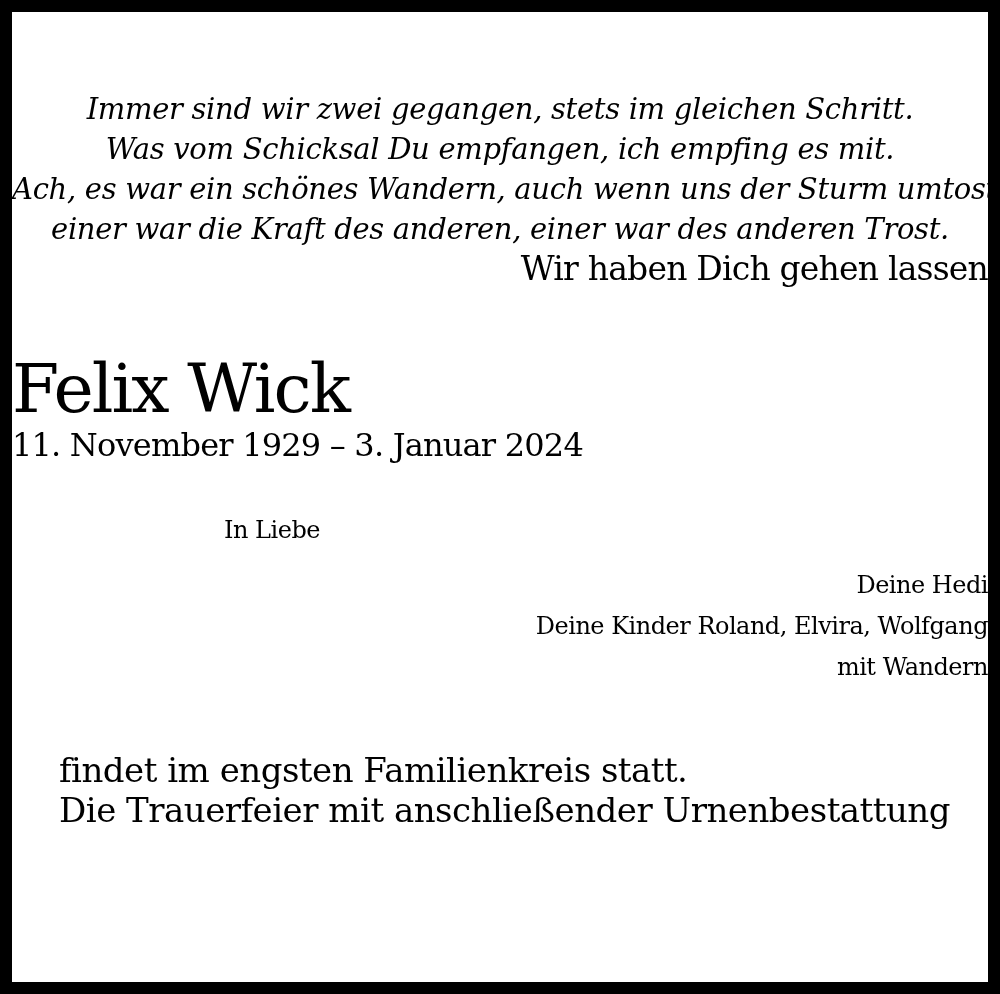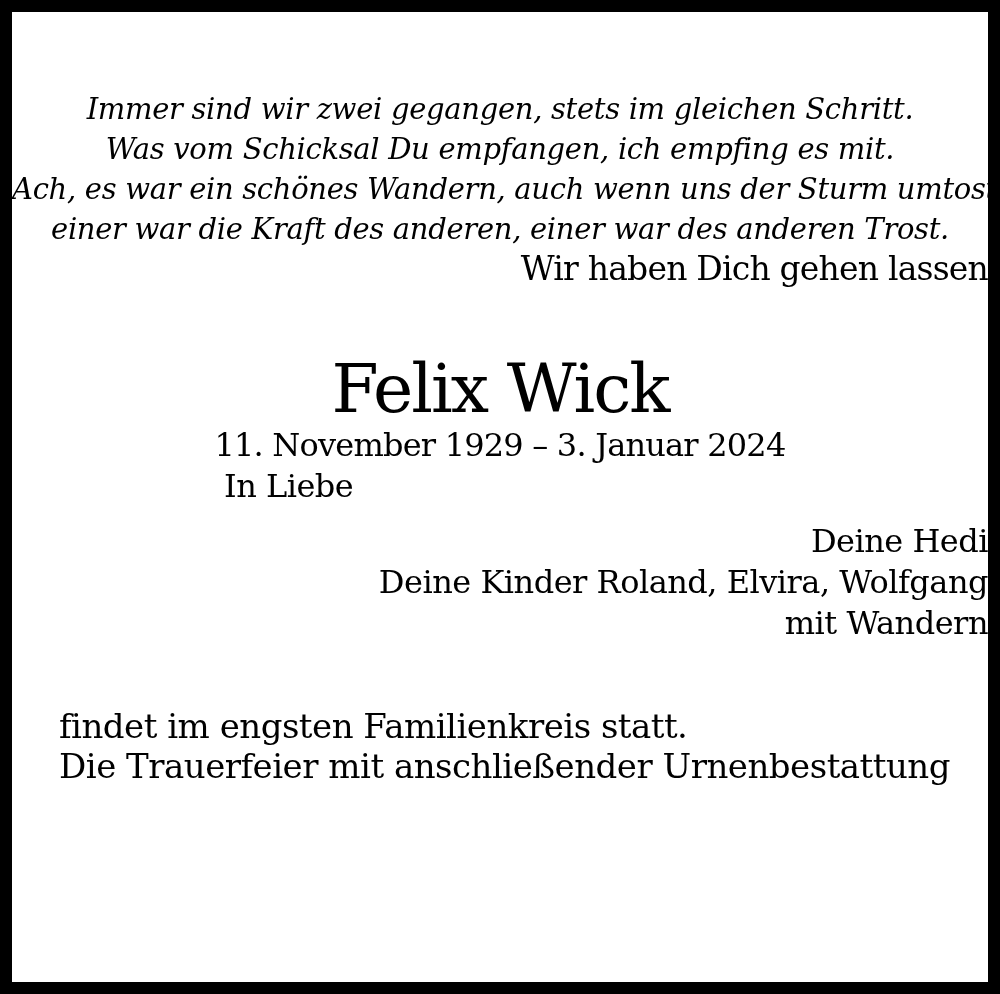--- a/index.html
+++ b/index.html
@@ -33,37 +33,38 @@
   }
   .intro {
     margin-top: 52px;
     text-align: right;
     font-size: 33px;
     line-height: 40px;
     letter-spacing: -0.8px;
   }
   .deceased-name {
     margin: 64px 0 0 0;
-    text-align: center;
+    text-align: left;
     font-size: 68px;
     line-height: 72px;
     font-weight: normal;
     letter-spacing: -2px;
   }
   .life-dates {
     margin-top: 19px;
-    text-align: center;
+    text-align: left;
     font-size: 32px;
     line-height: 40px;
     letter-spacing: -0.8px;
   }
   .family-block {
     margin-left: 212px;
-    font-size: 32px;
+    font-size: 24px;
     letter-spacing: -0.5px;
+    margin-top: 44px;
   }
   .salutation {
     margin-top: 51px;
     line-height: 42px;
   }
   .family-lines p {
     line-height: 41px;
     text-align: right;
   }
   .family-lines {

